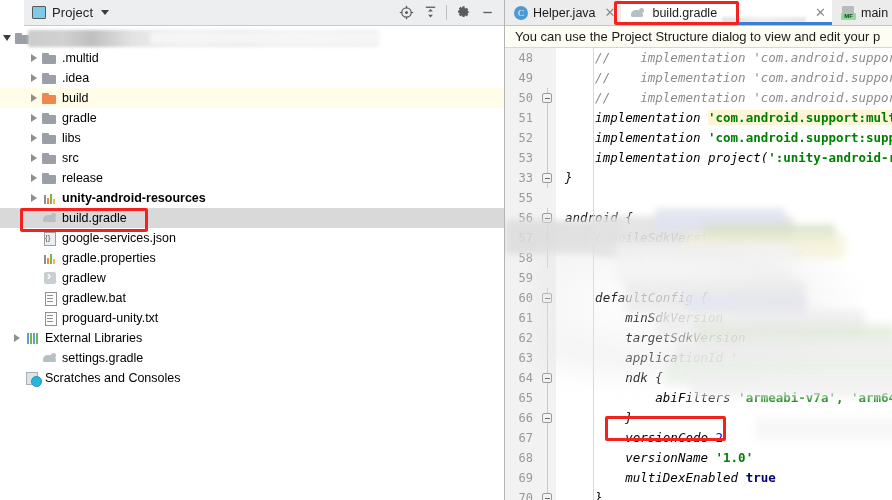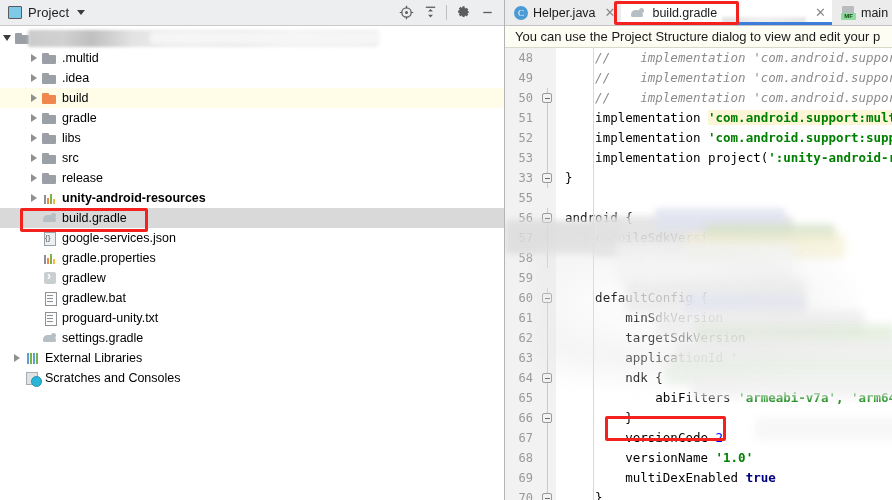--- a/index.html
+++ b/index.html
@@ -33,20 +33,21 @@
   .panel-header {
     height: 26px;
     flex: 0 0 26px;
     background: #eceff1;
     background: #edeeef;
     border-bottom: 1px solid #c8c9ca;
     display: flex;
     align-items: center;
     padding: 0 4px 0 8px;
     position: relative;
+    margin-left: 24px;
   }
   .ph-left { display: flex; align-items: center; gap: 6px; }
   .ph-title {
     font-size: 13px;
     color: #1f1f1f;
     letter-spacing: .1px;
   }
   .proj-icon {
     width: 14px; height: 13px;
     border: 1px solid #5a5a5a;
@@ -390,21 +391,21 @@
     overflow: hidden;
     position: relative;
   }
   .indent-guide {
     position:absolute; top:0; bottom:0; width:1px; background:#d8d8d8;
   }
   .cmt   { color:#8c8c8c; font-style: italic; }
   .kw    { color:#000080; font-weight:bold; }
   .str   { color:#008000; font-weight:bold; }
   .num   { color:#0000ff; }
-  .plain { color:#000000; }
+  .plain { color:#000000;font-style:italic; }
   .hlstr { background:#fdf6d6; color:#008000; font-weight:bold; }
 
   
   .smudge { position:absolute; pointer-events:none; border-radius:4px; }
 
   
   .annot-rect-editor {
     position:absolute;
     border:3px solid #f4221f;
     border-radius:2px;
@@ -580,37 +581,37 @@
             <span class="ico ico-file"></span>
             <span class="lbl">gradlew.bat</span>
           </div>
           <div class="row">
             <span style="display:inline-block;width:27px;flex:0 0 27px;"></span>
             <span class="arrow"></span>
             <span class="ico ico-file"></span>
             <span class="lbl">proguard-unity.txt</span>
           </div>
           <div class="row">
+            <span style="display:inline-block;width:10px;flex:0 0 10px;"></span>
+            <span class="arrow">
+              <i></i>
+            </span>
+            <span class="ico ico-libs">
+              <span></span>
+              <span></span>
+              <span></span>
+              <span></span>
+            </span>
+            <span class="lbl">External Libraries</span>
+          </div>
+          <div class="row">
             <span style="display:inline-block;width:27px;flex:0 0 27px;"></span>
             <span class="arrow"></span>
             <span class="ico ico-gradle"></span>
             <span class="lbl">settings.gradle</span>
-          </div>
-          <div class="row">
-            <span style="display:inline-block;width:10px;flex:0 0 10px;"></span>
-            <span class="arrow">
-              <i></i>
-            </span>
-            <span class="ico ico-libs">
-              <span></span>
-              <span></span>
-              <span></span>
-              <span></span>
-            </span>
-            <span class="lbl">External Libraries</span>
           </div>
           <div class="row">
             <span style="display:inline-block;width:10px;flex:0 0 10px;"></span>
             <span class="arrow"></span>
             <span class="ico ico-scratch"></span>
             <span class="lbl">Scratches and Consoles</span>
           </div>
         </div>
 
       <div class="annot-rect" style="left:20px; top:182px; width:128px; height:24px;"></div>

